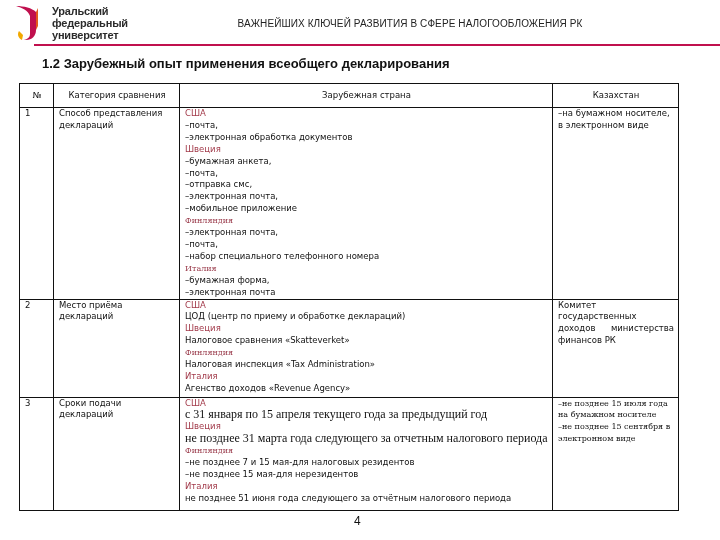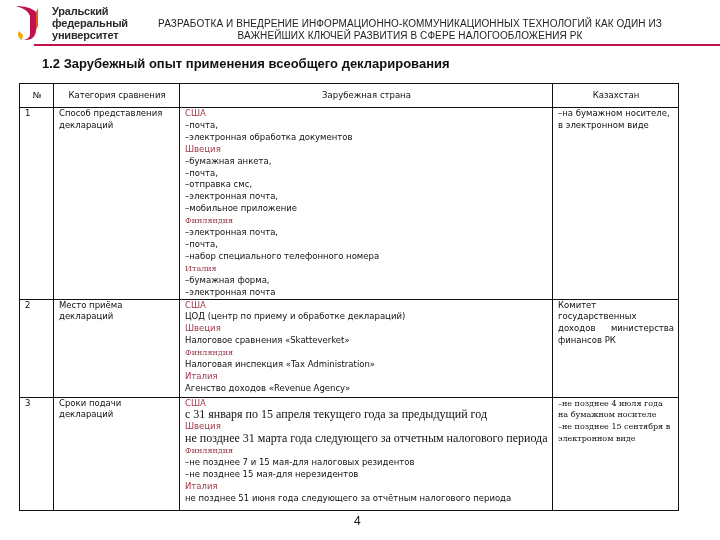--- a/index.html
+++ b/index.html
@@ -61,21 +61,20 @@
     <path d="M22 8 L24 4 L24 22 L22 26 Z" fill="#e35a1c"></path>
   </svg>
   <div class="logo-text">
     <div>Уральский</div>
     <div>федеральный</div>
     <div>университет</div>
   </div>
 </div>
 
 <div class="header-title">
-  <div>РАЗРАБОТКА И ВНЕДРЕНИЕ ИНФОРМАЦИОННО-КОММУНИКАЦИОННЫХ ТЕХНОЛОГИЙ КАК ОДИН ИЗ</div>
   <div>ВАЖНЕЙШИХ КЛЮЧЕЙ РАЗВИТИЯ В СФЕРЕ НАЛОГООБЛОЖЕНИЯ РК</div>
 </div>
 <div class="header-rule"></div>
 
 <div class="section-title">1.2 Зарубежный опыт применения всеобщего декларирования</div>
 
 <table class="cmp">
   <tbody>
       <tr>
     <th class="c-num">№</th>
@@ -132,20 +131,20 @@
       <span class="line serif">с 31 января по 15 апреля текущего года за предыдущий год</span>
       <span class="country">Швеция</span>
       <span class="line serif">не позднее 31 марта года следующего за отчетным налогового периода</span>
       <span class="country serif">Финляндия</span>
       <span class="line">–не позднее 7 и 15 мая-для налоговых резидентов</span>
       <span class="line">–не позднее 15 мая-для нерезидентов</span>
       <span class="country">Италия</span>
       <span class="line">не позднее 51 июня года следующего за отчётным налогового периода</span>
     </td>
     <td class="kz kz-serif">
-      <span class="line" style="white-space:normal">–не позднее 4 июля года на бумажном носителе</span>
+      <span class="line" style="white-space:normal">–не позднее 15 июля года на бумажном носителе</span>
       <span class="line" style="white-space:normal">–не позднее 15 сентября в электронном виде</span>
     </td>
   </tr>
 </tbody>
   </table>
 
 <div class="page-num">4</div>
 
 </body></html>

